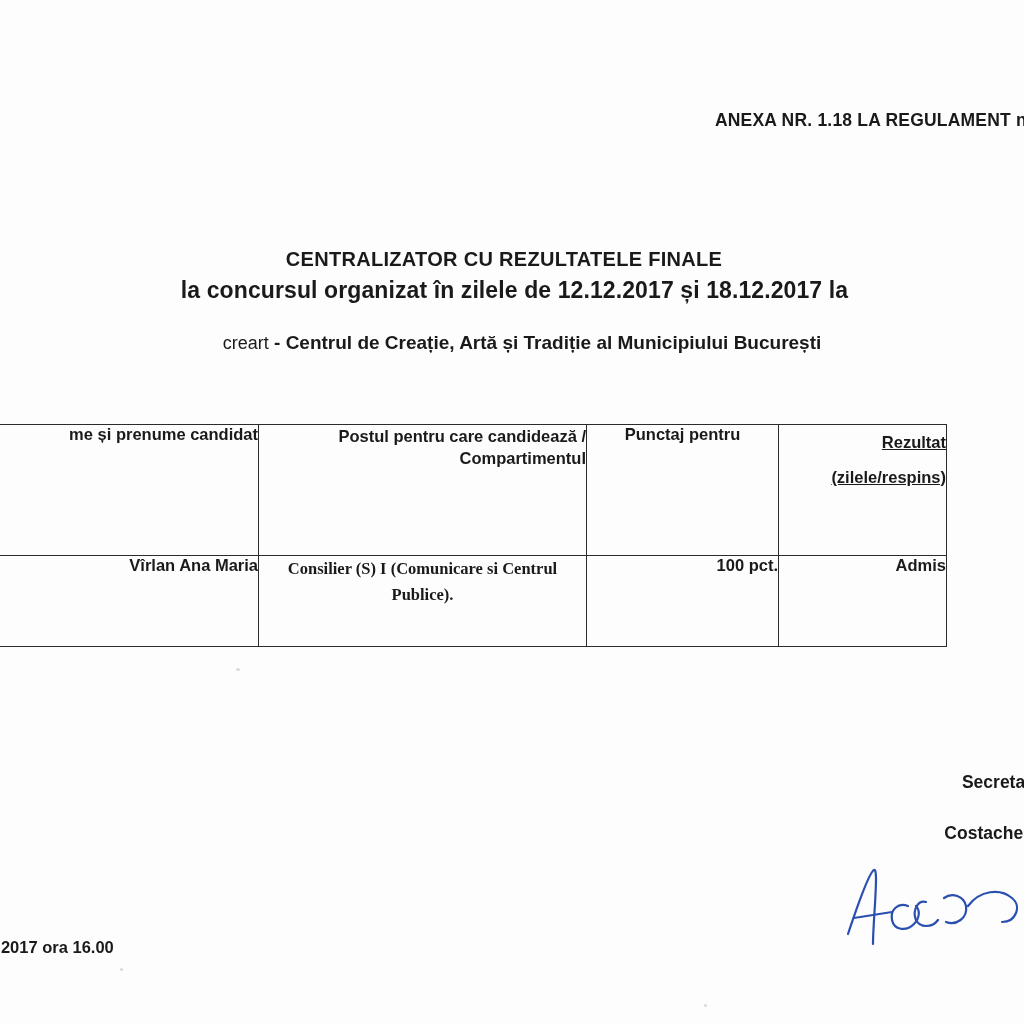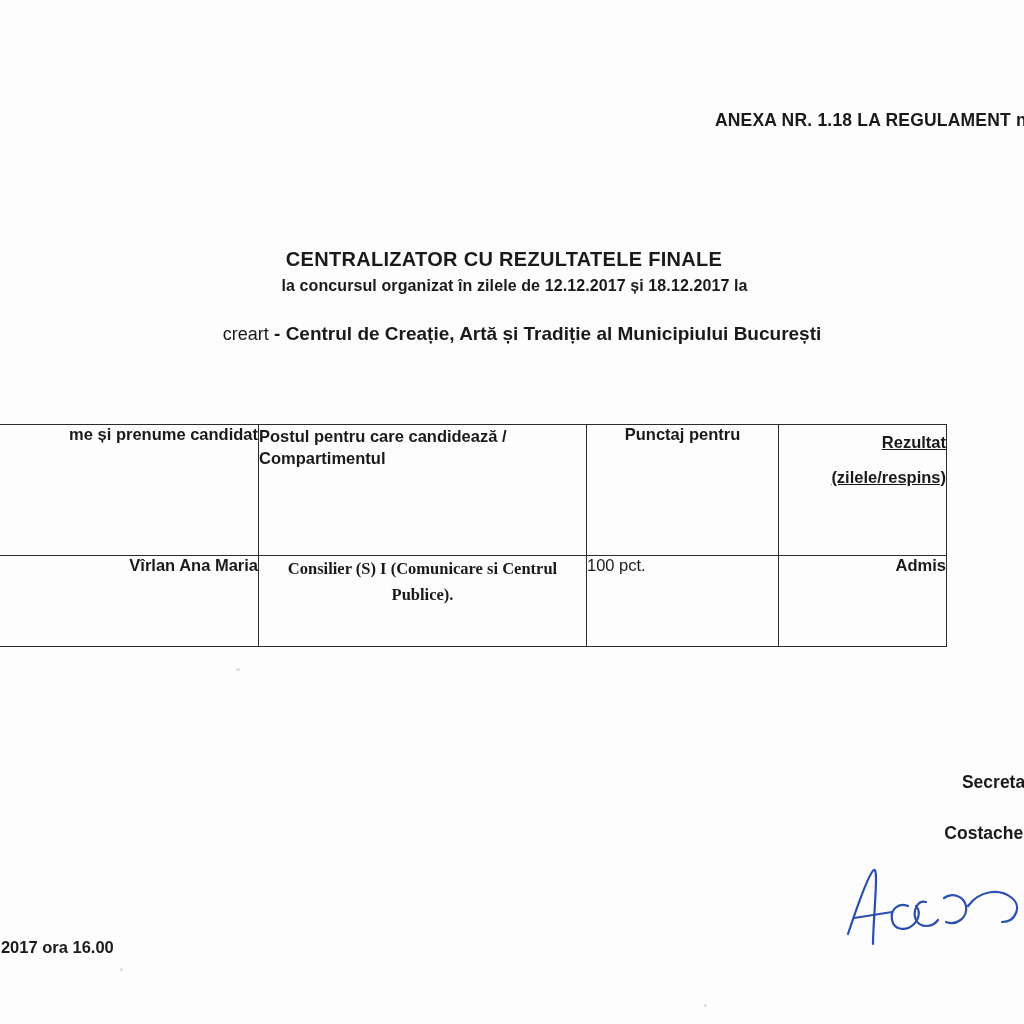--- a/index.html
+++ b/index.html
@@ -45,21 +45,21 @@
     width: 1008px;
     text-align: center;
   }
   .title-line1 {
     font-size: 20px;
     font-weight: bold;
     letter-spacing: 0.3px;
     margin-bottom: 6px;
   }
   .title-line2 {
-    font-size: 16px;
+    font-size: 23px;
     font-weight: bold;
     letter-spacing: 0.1px;
     padding-left: 21px;
   }
   .title-line3 {
     margin-top: 28px;
     font-size: 19px;
     font-weight: bold;
     margin-left: 36px;
   }
@@ -95,21 +95,21 @@
   th.head {
     height: 130px;
     font-weight: bold;
     font-size: 16.5px;
   }
   .hc-name {
     text-align: right;
     padding: 20px 22px 0 0;
   }
   .hc-post {
-    text-align: left;
+    text-align: right;
     padding: 20px 12px 0 14px;
     line-height: 1.35;
     margin-left: 29px;
   }
   .hc-score {
     text-align: center;
     vertical-align: middle;
   }
   .hc-result {
     text-align: right;
@@ -130,23 +130,23 @@
   }
   .rc-post {
     text-align: center;
     padding: 22px 16px 0 16px;
     line-height: 1.55;
     font-weight: bold;
     font-family: "Liberation Serif", serif;
     font-size: 17px;
   }
   .rc-score {
-    text-align: left;
-    vertical-align: middle;
-    font-weight: normal;
+    text-align: right;
+    vertical-align: middle;
+    font-weight: bold;
   }
   .rc-result {
     text-align: right;
     vertical-align: middle;
     font-weight: bold;
   }
 
   
   .sign-block {
     position: absolute;

